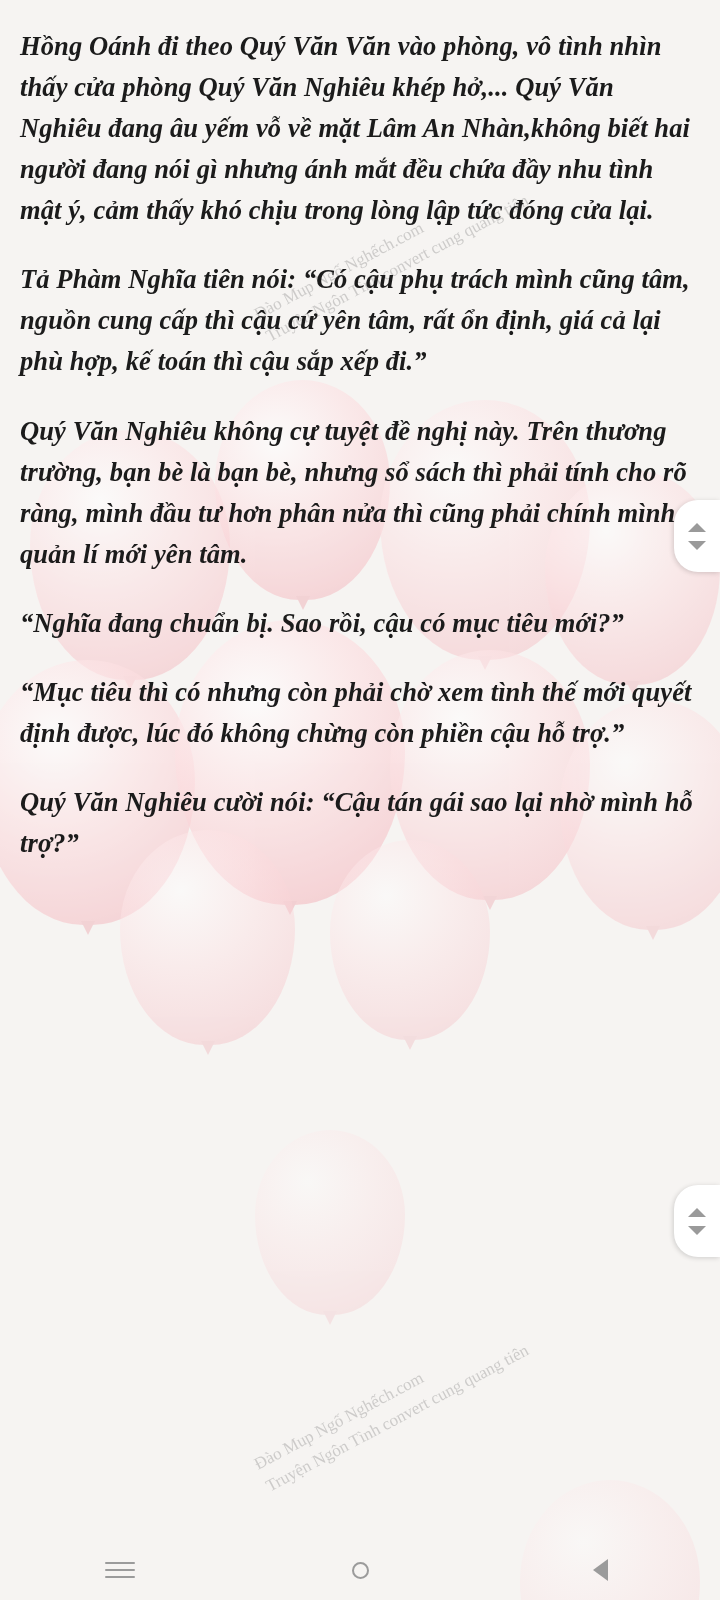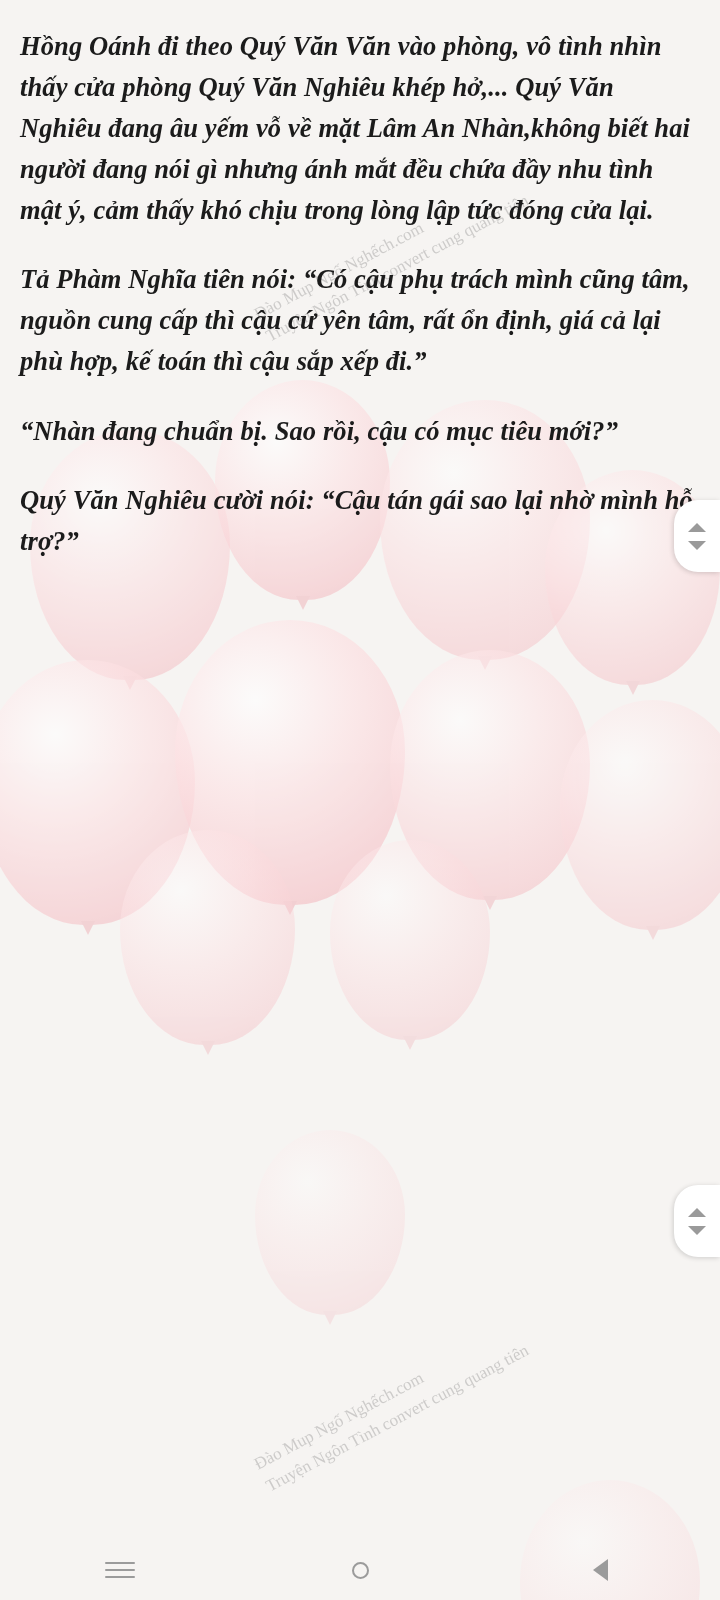--- a/index.html
+++ b/index.html
@@ -166,21 +166,23 @@
     <div>Truyện Ngôn Tình convert cung quang tiên</div>
   </div>
   <div class="watermark" style="left:250px; top:1455px; transform: rotate(-28deg);">
     <div>Đào Mup Ngố Nghếch.com</div>
     <div>Truyện Ngôn Tình convert cung quang tiên</div>
   </div>
 
   <div id="content">
     <p class="para">Hồng Oánh đi theo Quý Văn Văn vào phòng, vô tình nhìn thấy cửa phòng Quý Văn Nghiêu khép hở,... Quý Văn Nghiêu đang âu yếm vỗ về mặt Lâm An Nhàn,không biết hai người đang nói gì nhưng ánh mắt đều chứa đầy nhu tình mật ý, cảm thấy khó chịu trong lòng lập tức đóng cửa lại.</p>
     <p class="para">Tả Phàm Nghĩa tiên nói: “Có cậu phụ trách mình cũng tâm, nguồn cung cấp thì cậu cứ yên tâm, rất ổn định, giá cả lại phù hợp, kế toán thì cậu sắp xếp đi.”</p>
-    <p class="para">“Nhàn đang chuẩn bị. Sao rồi, cậu có mục tiêu mới?”</p>
+    <p class="para">Quý Văn Nghiêu không cự tuyệt đề nghị này. Trên thương trường, bạn bè là bạn bè, nhưng sổ sách thì phải tính cho rõ ràng, mình đầu tư hơn phân nửa thì cũng phải chính mình quản lí mới yên tâm.</p>
+    <p class="para">“Nghĩa đang chuẩn bị. Sao rồi, cậu có mục tiêu mới?”</p>
+    <p class="para">“Mục tiêu thì có nhưng còn phải chờ xem tình thế mới quyết định được, lúc đó không chừng còn phiền cậu hỗ trợ.”</p>
     <p class="para">Quý Văn Nghiêu cười nói: “Cậu tán gái sao lại nhờ mình hỗ trợ?”</p>
   </div>
 
   <div class="scroll-pill" id="pill-top">
     <div class="arrow up"></div>
     <div class="arrow down"></div>
   </div>
   <div class="scroll-pill" id="pill-bottom">
     <div class="arrow up"></div>
     <div class="arrow down"></div>

